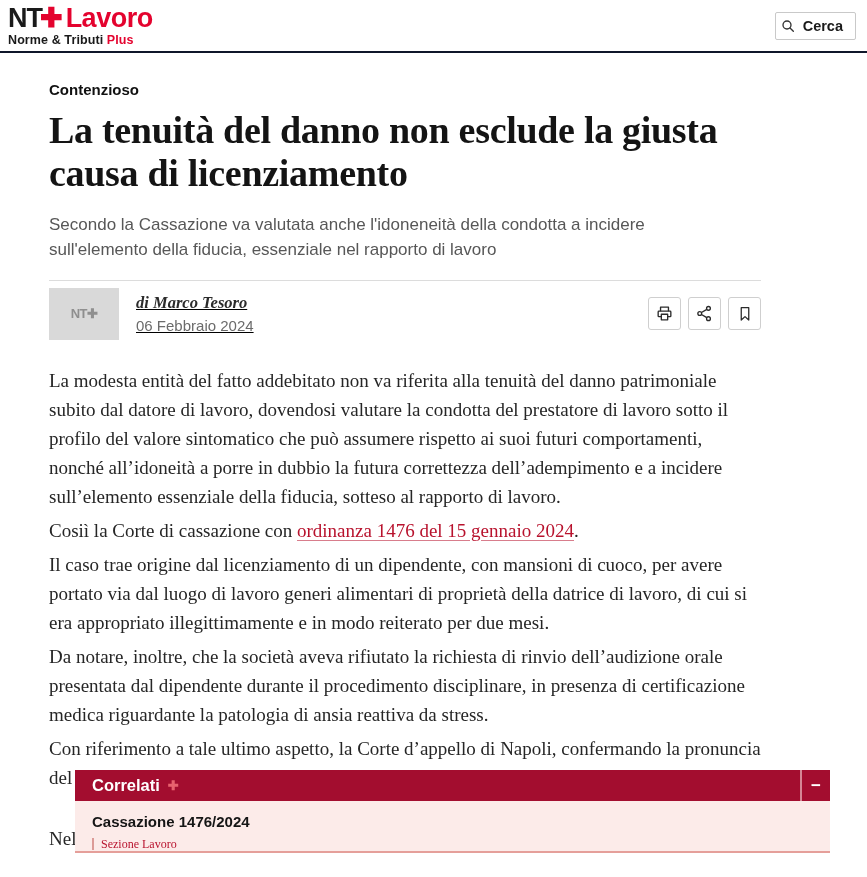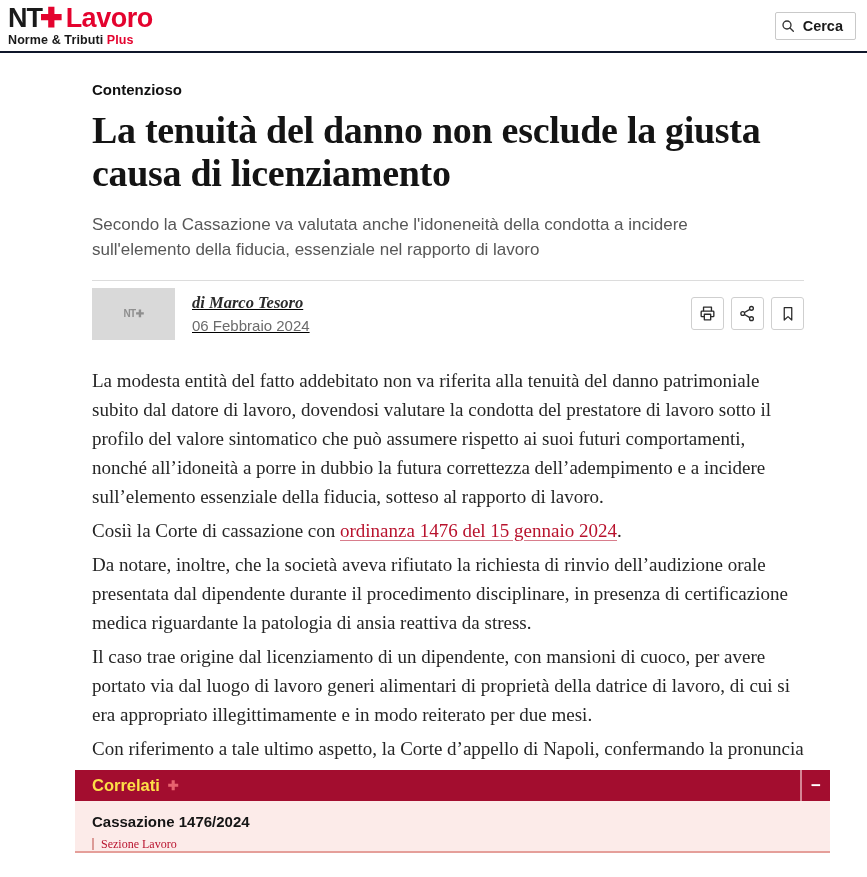--- a/index.html
+++ b/index.html
@@ -14,50 +14,50 @@
   .logo-plus { color:#e4032e; margin-left:-2px; }
   .logo-lavoro { color:#e4032e; margin-left:4px; letter-spacing:-0.5px; }
   .logo-line2 { font-size:12.5px; font-weight:700; color:#1a1a1a; margin-top:2px; letter-spacing:0.1px; }
   .logo-plus2 { color:#e4032e; }
   .search-btn { display:flex; align-items:center; gap:7px; border:1px solid #c9c9c9;
     background:#fff; border-radius:2px; padding:4px 12px 4px 4px; height:28px;
     font-size:14.5px; font-weight:700; color:#1a1a1a; cursor:pointer; }
   .search-btn svg { stroke:#333; }
 
   
-  .content { margin-left:92px; width:712px; }
+  .content { margin-left:49px; width:712px; }
   .category { margin-top:28px; font-size:15px; font-weight:700; color:#111; }
   h1.title { margin-top:11px; font-family:"Liberation Serif", serif; font-weight:700;
     font-size:38px; line-height:1.14; letter-spacing:-0.3px; color:#141414; }
   .subtitle { margin-top:16px; font-size:17px; line-height:1.5; color:#575757; max-width:690px; }
   .divider { margin-top:17px; border-top:1px solid #dcdcdc; }
 
   .byline-row { margin-top:7px; display:flex; align-items:center; }
-  .avatar { width:83px; height:52px; background:#d9d9d9; display:flex; align-items:center;
-    justify-content:center; font-size:10px; font-weight:800; color:#8f8f8f; letter-spacing:-0.5px; }
+  .avatar { width:70px; height:52px; background:#d9d9d9; display:flex; align-items:center;
+    justify-content:center; font-size:13px; font-weight:800; color:#8f8f8f; letter-spacing:-0.5px; }
   .byline-text { margin-left:17px;text-decoration:underline; }
   .author { font-family:"Liberation Serif", serif; font-style:italic; font-weight:700;
     font-size:16.5px; color:#2b2b2b; }
   .date { margin-top:4px; font-size:15px; color:#6b6b6b; }
   .actions { margin-left:auto; display:flex; gap:7px; }
   .icon-btn { width:33px; height:33px; border:1px solid #cfcfcf; border-radius:3px;
     background:#fff; display:flex; align-items:center; justify-content:center; cursor:pointer; }
   .icon-btn svg { stroke:#2b2b2b; }
 
   .body-text { margin-top:26px; font-family:"Liberation Serif", serif;
     font-size:19px; line-height:29px; color:#262626; }
   .body-text p { margin:0 0 5px 0; }
   a.body-link { color:#b8122d; text-decoration:underline; text-decoration-color:rgba(184,18,45,.55);
     text-underline-offset:3px; cursor:pointer; }
   .para-cut { margin-top:32px !important; }
 
   
   .correlati { position:absolute; left:75px; top:770px; width:755px; z-index:10; }
   .correlati-bar { background:#a30d2f; height:31px; display:flex; align-items:center; }
-  .correlati-title { color:#fde047; font-size:16.5px; font-weight:700; margin-left:17px; }
+  .correlati-title { color:#ffffff; font-size:16.5px; font-weight:700; margin-left:17px; }
   .correlati-plus { color:#e8626e; font-size:13px; margin-left:8px; font-weight:700; }
   .correlati-collapse { margin-left:auto; width:30px; height:31px; border:none;
     border-left:2px solid rgba(255,235,233,.55); background:#a30d2f; color:#fff;
     font-size:17px; font-weight:700; cursor:pointer; display:flex; align-items:center; justify-content:center; }
   .correlati-body { background:#fcebe9; height:52px; padding:12px 17px 0 17px;
     border-bottom:2px solid #e59f9a; cursor:pointer; }
   .correlati-item-title { font-size:15px; font-weight:700; color:#151515; }
   .correlati-item-section { margin-top:8px; font-family:"Liberation Serif", serif;
     font-size:12px; color:#b8122d; border-left:2px solid #dc9b97; padding-left:7px; line-height:1; }
 </style>
@@ -119,22 +119,22 @@
             <path d="M7 3.5h10V20l-5-4.5L7 20z"></path>
           </svg>
         </span>
       </button>
     </div>
   </div>
 
   <div class="body-text">
     <p>La modesta entità del fatto addebitato non va riferita alla tenuità del danno patrimoniale subito dal datore di lavoro, dovendosi valutare la condotta del prestatore di lavoro sotto il profilo del valore sintomatico che può assumere rispetto ai suoi futuri comportamenti, nonché all’idoneità a porre in dubbio la futura correttezza dell’adempimento e a incidere sull’elemento essenziale della fiducia, sotteso al rapporto di lavoro.</p>
     <p><span>Cosiì la Corte di cassazione con </span><a class="body-link">ordinanza 1476 del 15 gennaio 2024</a><span>.</span></p>
+    <p>Il caso trae origine dal licenziamento di un dipendente, con mansioni di cuoco, per avere portato via dal luogo di lavoro generi alimentari di proprietà della datrice di lavoro, di cui si era appropriato illegittimamente e in modo reiterato per due mesi.</p>
     <p>Da notare, inoltre, che la società aveva rifiutato la richiesta di rinvio dell’audizione orale presentata dal dipendente durante il procedimento disciplinare, in presenza di certificazione medica riguardante la patologia di ansia reattiva da stress.</p>
-    <p>Il caso trae origine dal licenziamento di un dipendente, con mansioni di cuoco, per avere portato via dal luogo di lavoro generi alimentari di proprietà della datrice di lavoro, di cui si era appropriato illegittimamente e in modo reiterato per due mesi.</p>
     <p>Con riferimento a tale ultimo aspetto, la Corte d’appello di Napoli, confermando la pronuncia del Tribunale di Santa Maria Capua Vetere, aveva escluso la lesione del diritto di</p>
     <p class="para-cut">Nel merito, le condotte contestate erano state accertate e ritenute tali da configurare la</p>
   </div>
 </main>
 
 <aside class="correlati">
   <div class="correlati-bar">
     <span class="correlati-title">Correlati</span>
     <span class="correlati-plus">✚</span>
     <button class="correlati-collapse">−</button>

